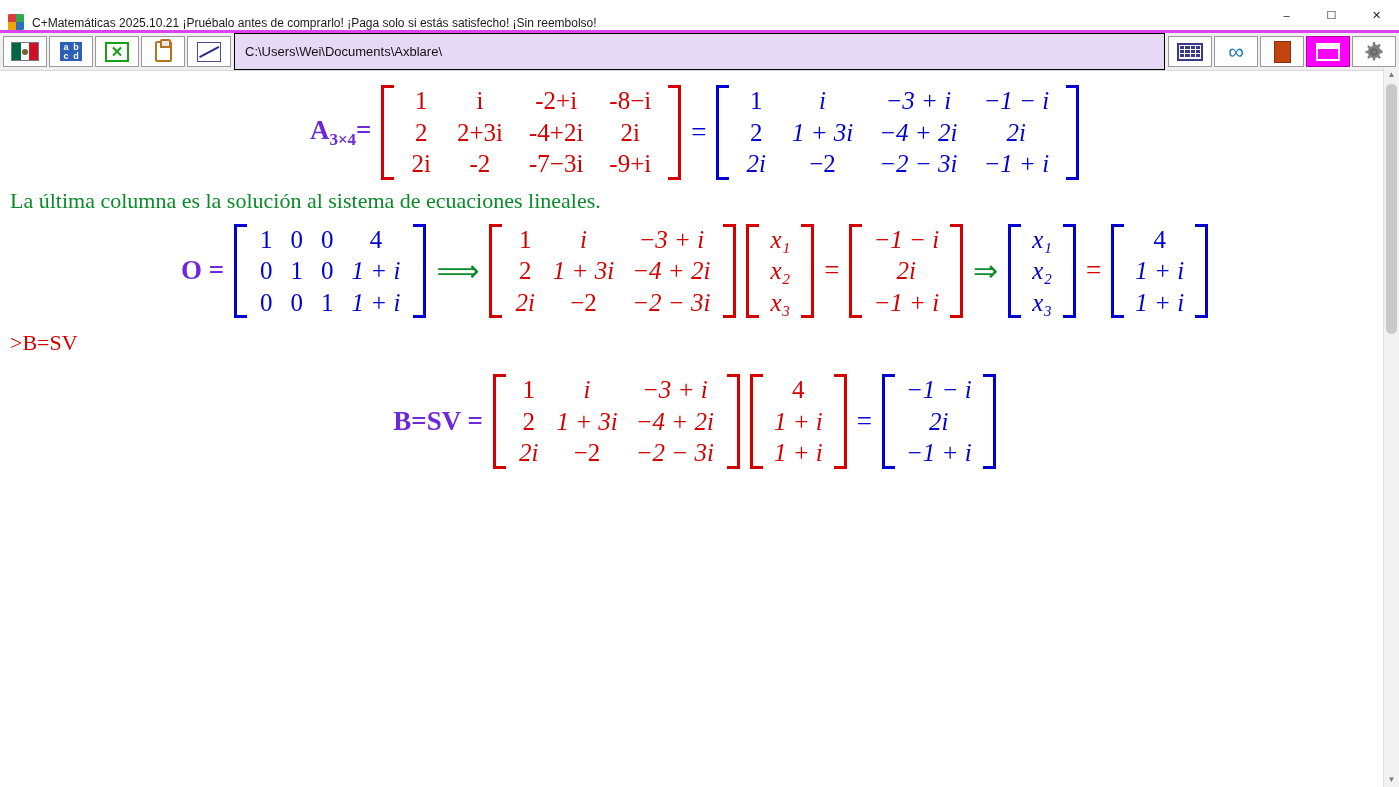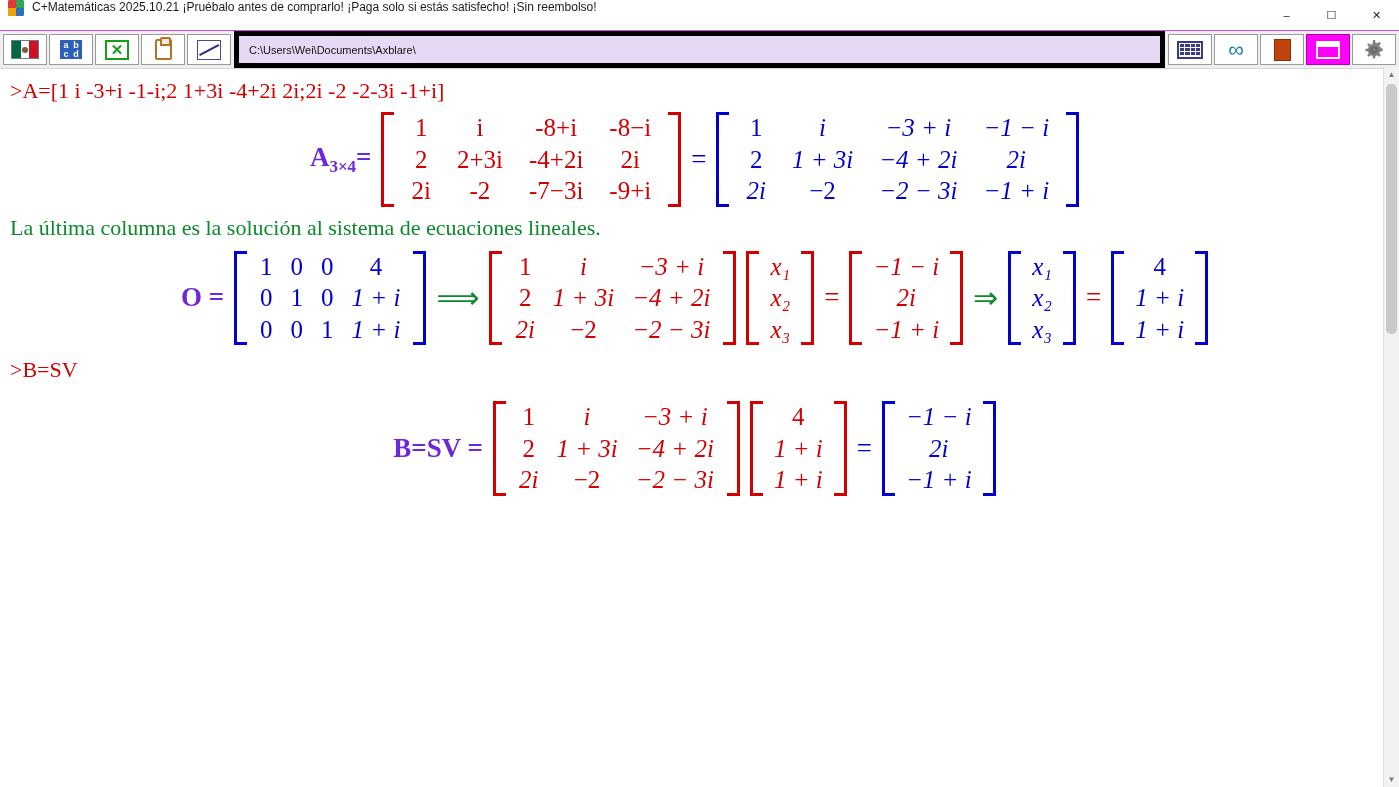--- a/index.html
+++ b/index.html
@@ -18,23 +18,23 @@
     height: 787px;
     display: flex;
     flex-direction: column;
     position: relative;
   }
 
   
   .titlebar {
     height: 30px;
     background: #ffffff;
-    border-bottom: 1px solid #d946ef;
-    display: flex;
-    align-items: flex-start;
+    border-bottom: 3px solid #d946ef;
+    display: flex;
+    align-items: flex-end;
     flex: none;
   }
   .title-icon {
     width: 16px; height: 16px;
     margin-left: 8px; margin-right: 8px;
     flex: none;
     position: relative;
     border-radius: 2px;
     overflow: hidden;
     background: #2b6fbd;
@@ -160,27 +160,27 @@
     width:22px; height:2px;
     background:#2b2b8a;
     transform: rotate(-28deg);
     transform-origin: left bottom;
   }
   .path-box {
     flex: 1;
     height: 37px;
     margin: 0 2px;
     background: #e6d9f6;
-    border: 5px solid #000000;
+    border: 1px solid #000000;
     display: flex;
     align-items: center;
     padding-left: 10px;
     box-sizing: border-box;
     font-family: "Liberation Sans", sans-serif;
-    font-size: 11px;
+    font-size: 13px;
     color: #111111;
   }
   .glyph-kbd {
     width: 26px; height: 18px;
     border: 2px solid #3a3a8a;
     background: #ffffff;
     box-sizing: border-box;
     display: grid;
     grid-template-columns: repeat(4, 1fr);
     grid-template-rows: repeat(3, 1fr);
@@ -412,33 +412,32 @@
         <svg width="20" height="20" viewBox="0 0 20 20">
           <path d="M10 6.2a3.8 3.8 0 1 0 0 7.6 3.8 3.8 0 0 0 0-7.6zm0 2a1.8 1.8 0 1 1 0 3.6 1.8 1.8 0 0 1 0-3.6z" fill="#555"></path>
           <path d="M9 0h2l.5 2.6 1.7.7 2.2-1.5 1.4 1.4-1.5 2.2.7 1.7L18.6 9v2l-2.6.5-.7 1.7 1.5 2.2-1.4 1.4-2.2-1.5-1.7.7L11 18.6H9l-.5-2.6-1.7-.7-2.2 1.5-1.4-1.4 1.5-2.2-.7-1.7L1.4 11V9l2.6-.5.7-1.7L3.2 4.6 4.6 3.2l2.2 1.5 1.7-.7z" fill="#6b6b6b" opacity="0.85"></path>
         </svg>
       </span>
     </div>
   </div>
 
   <div class="console">
 
-    <div class="cmd">&gt;A=[1 i -3+i -1-i;2 1+3i -4+2i 2i;2i -2 -2-3i -1+i]</div>
 
     <div class="mathrow block1">
       <span class="lbl">A<sub>3×4</sub><span>=</span></span>
 
       <span class="mat red">
         <span class="bar"></span>
         <table>
           <tbody>
               <tr>
             <td>1</td>
             <td>i</td>
-            <td>-8+i</td>
+            <td>-2+i</td>
             <td>-8−i</td>
           </tr>
           <tr>
             <td>2</td>
             <td>2+3i</td>
             <td>-4+2i</td>
             <td>2i</td>
           </tr>
           <tr>
             <td>2i</td>

